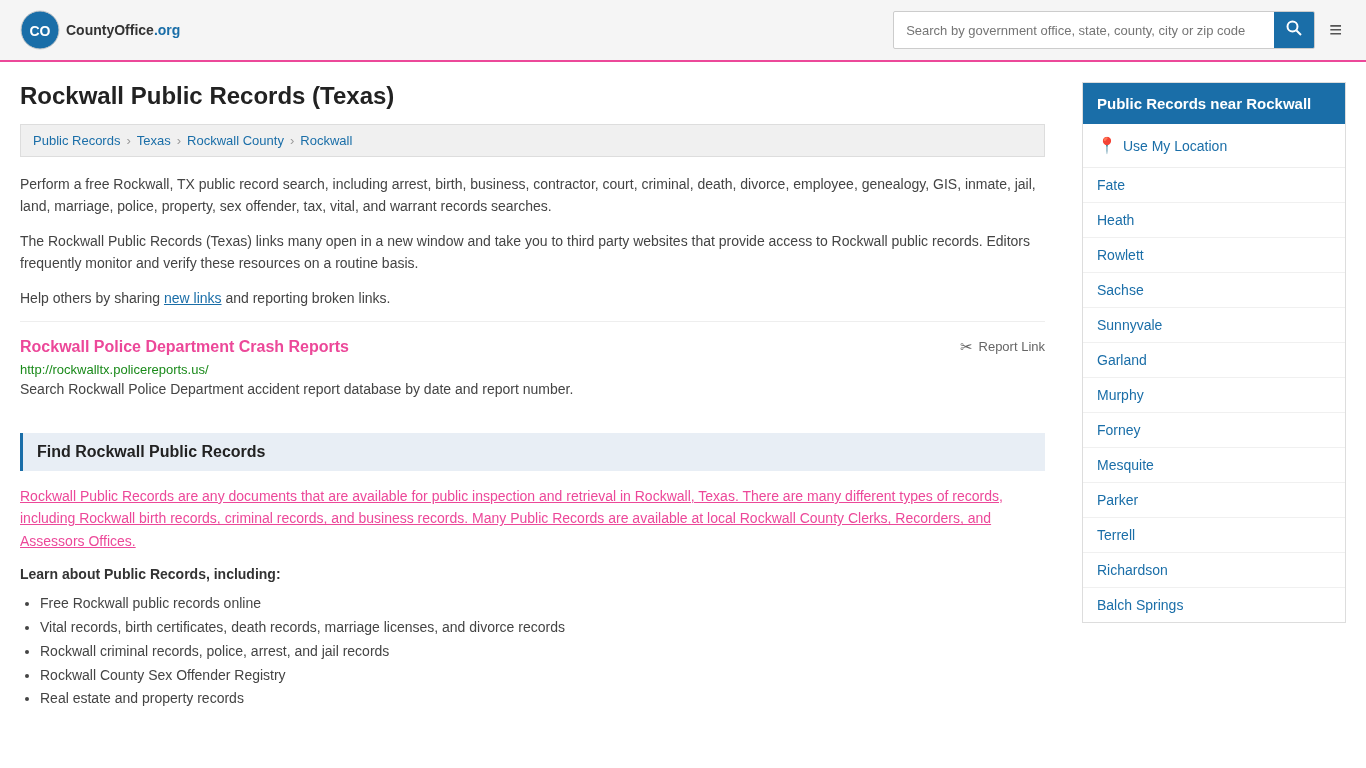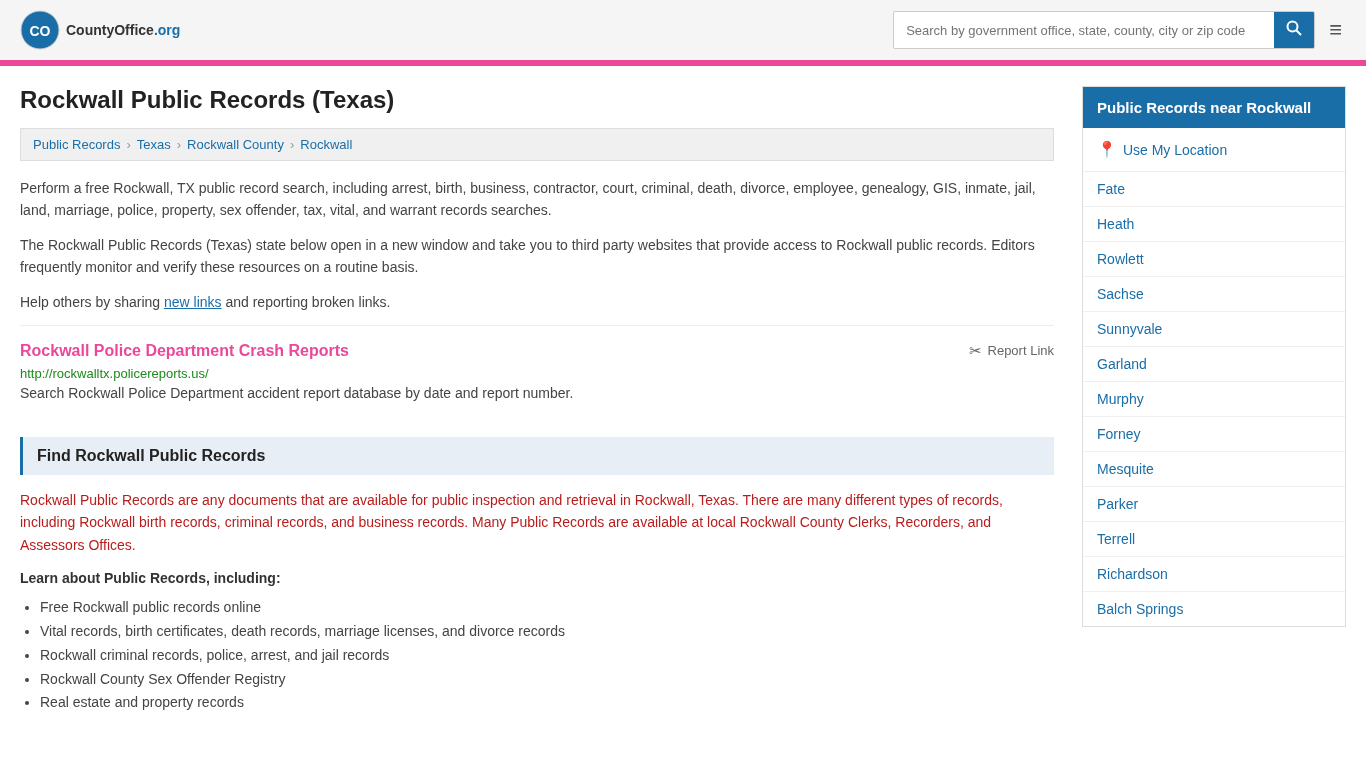--- a/index.html
+++ b/index.html
@@ -1,21 +1,21 @@
 <!DOCTYPE html>
 <html><head>
   <meta charset="utf-8">
   <style>
     * { box-sizing: border-box; margin: 0; padding: 0; }
     body { font-family: Arial, sans-serif; font-size: 14px; color: #333; background: #fff; }
 
     
     .header {
       background: #f5f5f5;
-      border-bottom: 6px solid #ec4899;
+      border-bottom: 2px solid #ec4899;
       padding: 10px 20px;
       display: flex;
       align-items: center;
       justify-content: space-between;
     }
     .logo-area {
       display: flex;
       align-items: center;
       gap: 6px;
     }
@@ -60,21 +60,21 @@
       font-size: 22px;
       color: #555;
     }
 
     
     .main-container {
       max-width: 1366px;
       margin: 0 auto;
       padding: 20px 20px;
       display: flex;
-      gap: 28px;
+      gap: 37px;
     }
 
     
     .content {
       flex: 1;
     }
 
     .page-title {
       font-size: 24px;
       font-weight: bold;
@@ -160,23 +160,24 @@
       background: #e8eef5;
       border-left: 3px solid #1a6ea8;
       padding: 10px 14px;
       font-size: 16px;
       font-weight: bold;
       color: #222;
       margin-bottom: 14px;
     }
     .find-text {
       font-size: 14px;
-      color: #b91c1c;
+      color: #ec4899;
       line-height: 1.6;
       margin-bottom: 14px;
+      text-decoration: underline;
     }
     .learn-heading {
       font-size: 14px;
       font-weight: bold;
       margin-bottom: 10px;
       color: #333;
     }
     .learn-list {
       padding-left: 20px;
     }
@@ -263,21 +264,21 @@
       <span class="breadcrumb-sep">›</span>
       <a href="#">Texas</a>
       <span class="breadcrumb-sep">›</span>
       <a href="#">Rockwall County</a>
       <span class="breadcrumb-sep">›</span>
       <a href="#">Rockwall</a>
     </div>
 
     <p class="description">Perform a free Rockwall, TX public record search, including arrest, birth, business, contractor, court, criminal, death, divorce, employee, genealogy, GIS, inmate, jail, land, marriage, police, property, sex offender, tax, vital, and warrant records searches.</p>
 
-    <p class="description">The Rockwall Public Records (Texas) state below open in a new window and take you to third party websites that provide access to Rockwall public records. Editors frequently monitor and verify these resources on a routine basis.</p>
+    <p class="description">The Rockwall Public Records (Texas) links many open in a new window and take you to third party websites that provide access to Rockwall public records. Editors frequently monitor and verify these resources on a routine basis.</p>
 
     <p class="description">
       <span>Help others by sharing </span><a href="#">new links</a><span> and reporting broken links.</span>
     </p>
 
     <div class="record-entry">
       <div class="record-header">
         <span class="record-title">Rockwall Police Department Crash Reports</span>
         <button class="report-link-btn">
           <span style="font-size:15px;">✂</span>

